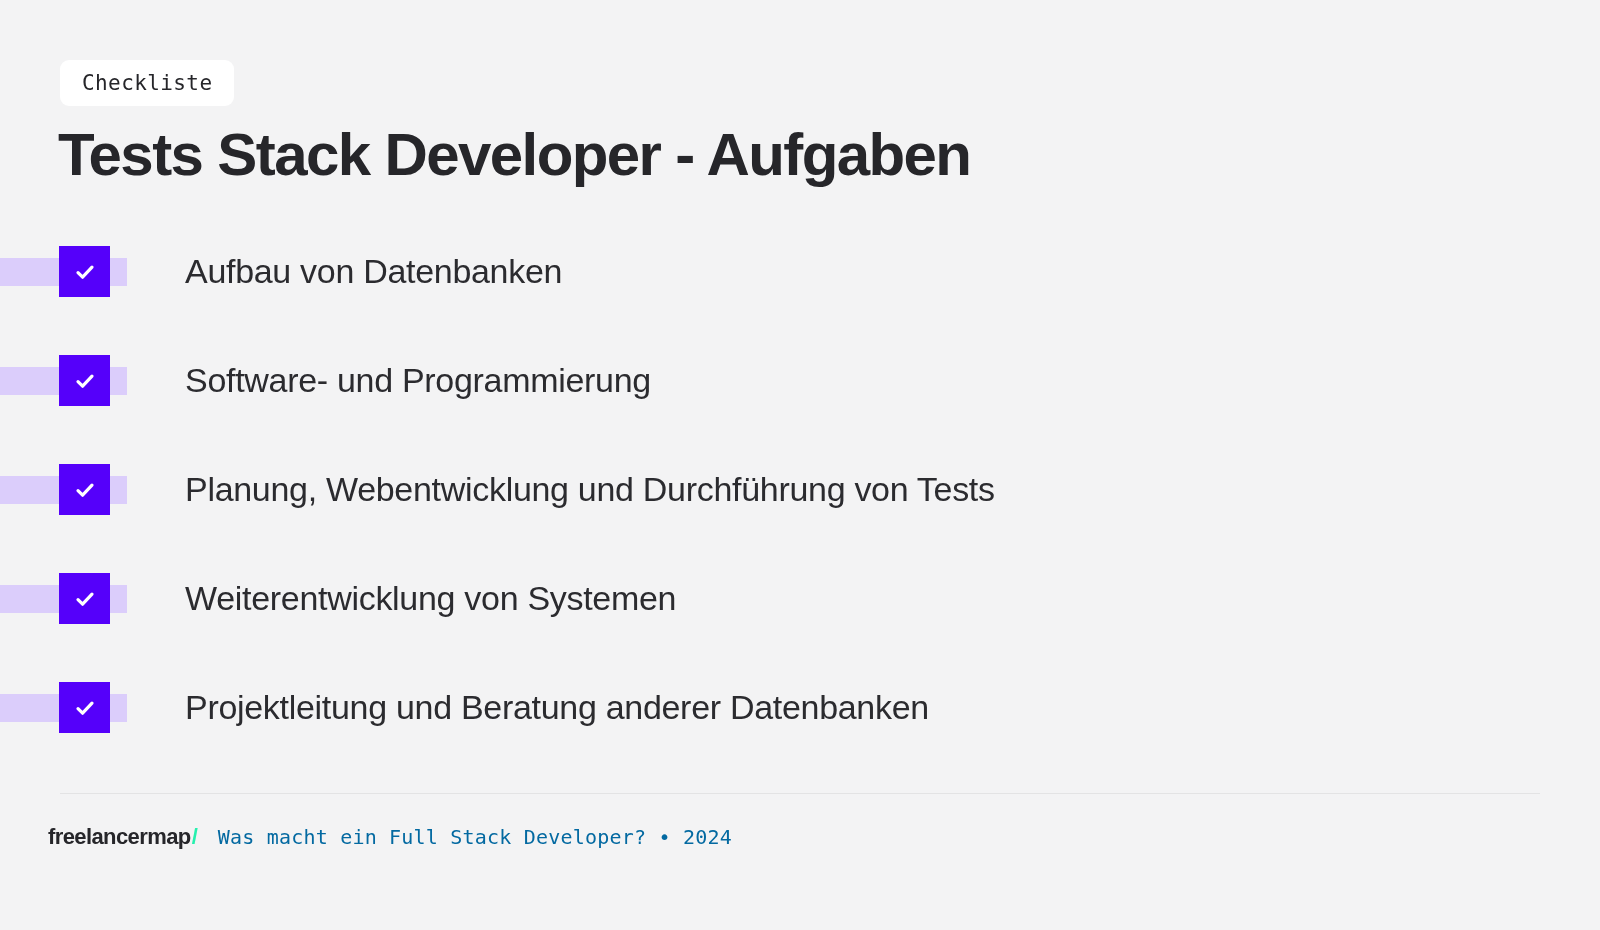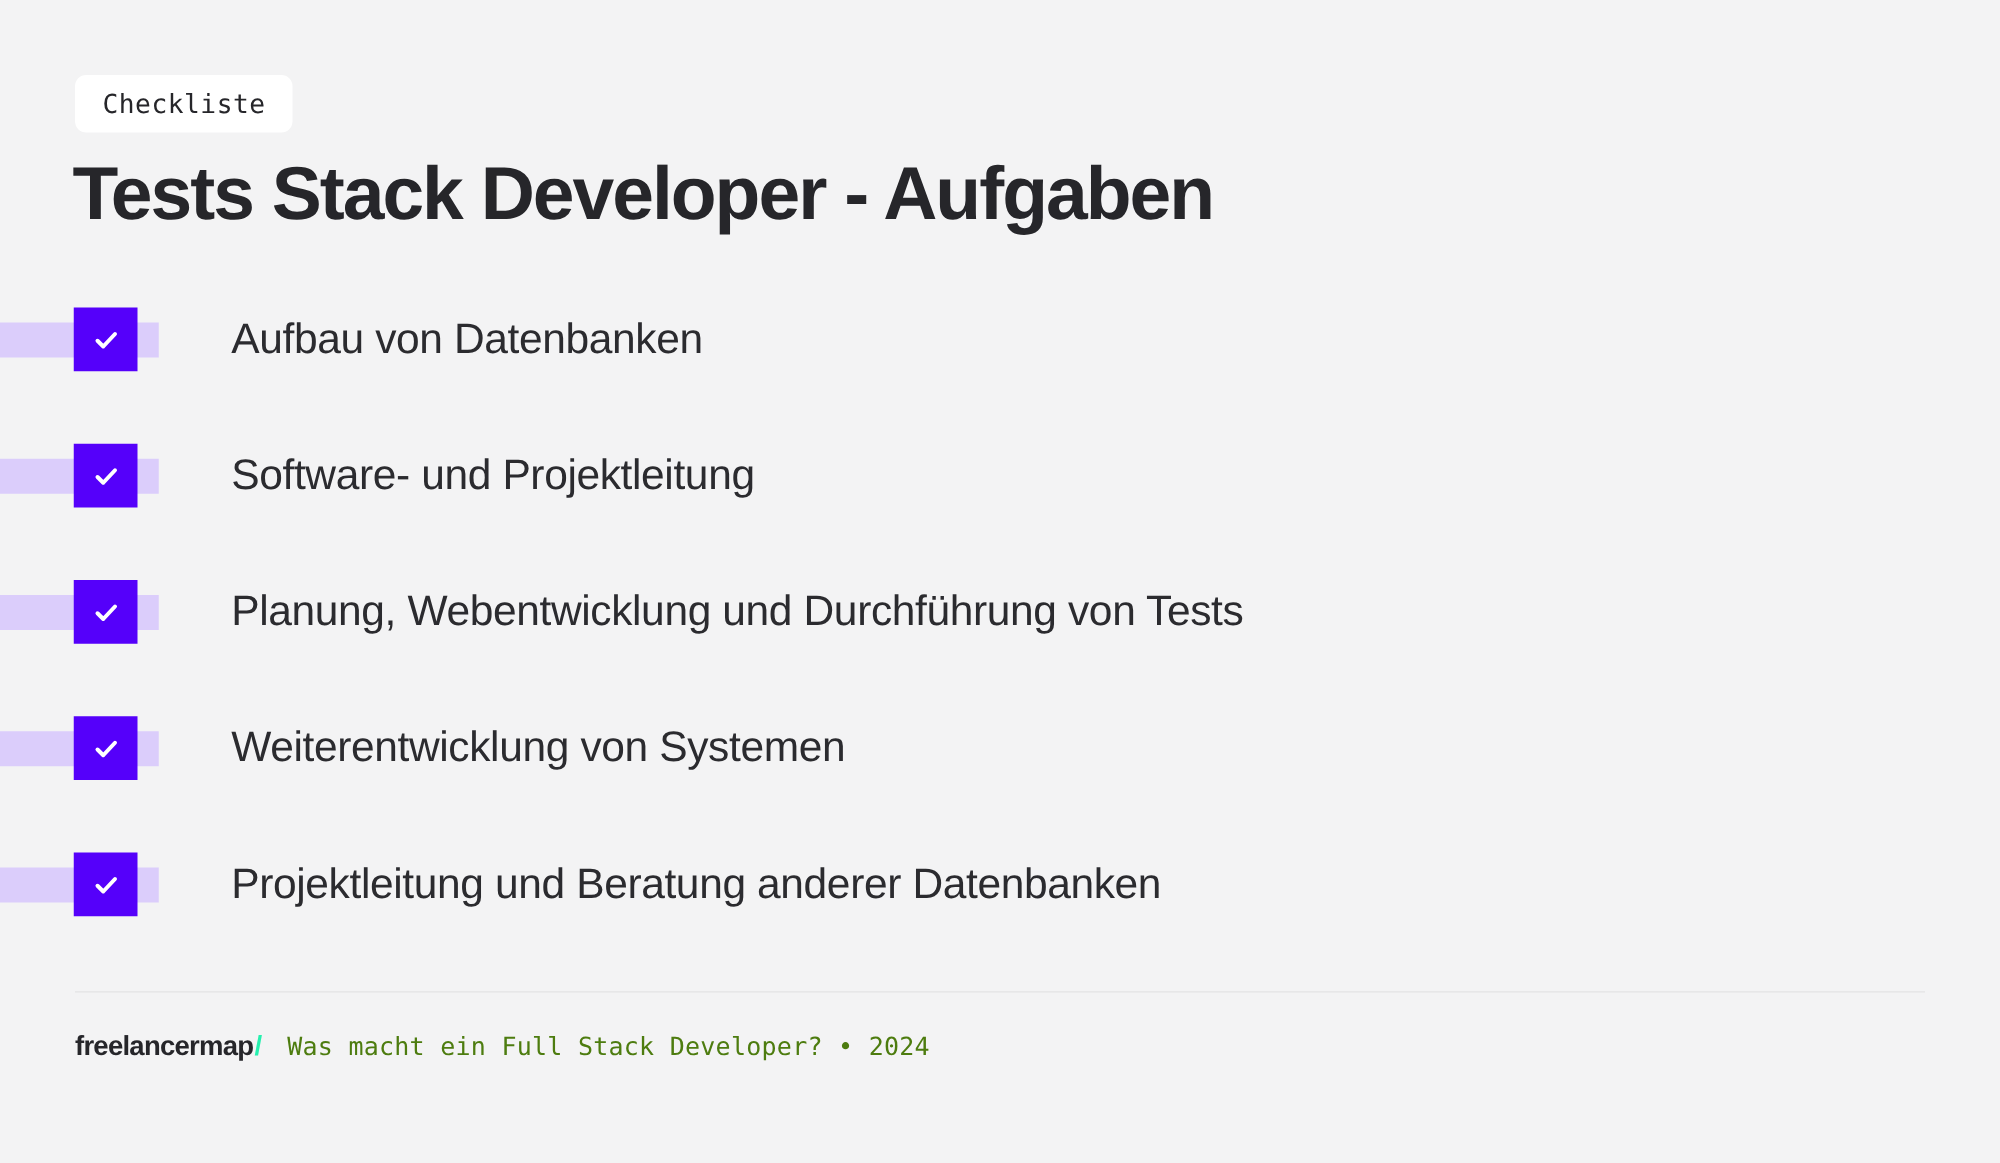--- a/index.html
+++ b/index.html
@@ -111,21 +111,21 @@
     left: 60px;
     top: 793px;
     width: 1480px;
     height: 1px;
     background: #e3e3e4;
   }
 
   
   .footer {
     position: absolute;
-    left: 60px;
+    left: 48px;
     top: 824px;
     display: flex;
     align-items: baseline;
   }
   .brand {
     font-family: "Liberation Sans", sans-serif;
     font-size: 22px;
     font-weight: 700;
     letter-spacing: -0.6px;
     color: #26262a;
@@ -136,21 +136,21 @@
     font-size: 22px;
     font-weight: 700;
     color: #25f0ae;
     margin-left: 1px;
   }
   .footer-meta {
     margin-left: 20px;
     font-family: "DejaVu Sans Mono", "Liberation Mono", monospace;
     font-size: 20px;
     letter-spacing: 0.2px;
-    color: #4d7c0f;
+    color: #0369a1;
     white-space: nowrap;
   }
 </style>
 </head>
 <body>
 
 <div class="page">
 
   <div class="badge">
     <span class="badge-label">Checkliste</span>
@@ -174,21 +174,21 @@
 
     <div class="check-row">
       <div class="row-bar"></div>
       <div class="checkbox">
         <span>
           <svg width="24" height="24" viewBox="0 0 24 24" aria-hidden="true">
             <path d="M5 12.6 L9.6 17.2 L19 7.2" fill="none" stroke="#ffffff" stroke-width="3.2" stroke-linecap="round" stroke-linejoin="round"></path>
           </svg>
         </span>
       </div>
-      <div class="row-label">Software- und Projektleitung</div>
+      <div class="row-label">Software- und Programmierung</div>
     </div>
 
     <div class="check-row">
       <div class="row-bar"></div>
       <div class="checkbox">
         <span>
           <svg width="24" height="24" viewBox="0 0 24 24" aria-hidden="true">
             <path d="M5 12.6 L9.6 17.2 L19 7.2" fill="none" stroke="#ffffff" stroke-width="3.2" stroke-linecap="round" stroke-linejoin="round"></path>
           </svg>
         </span>

